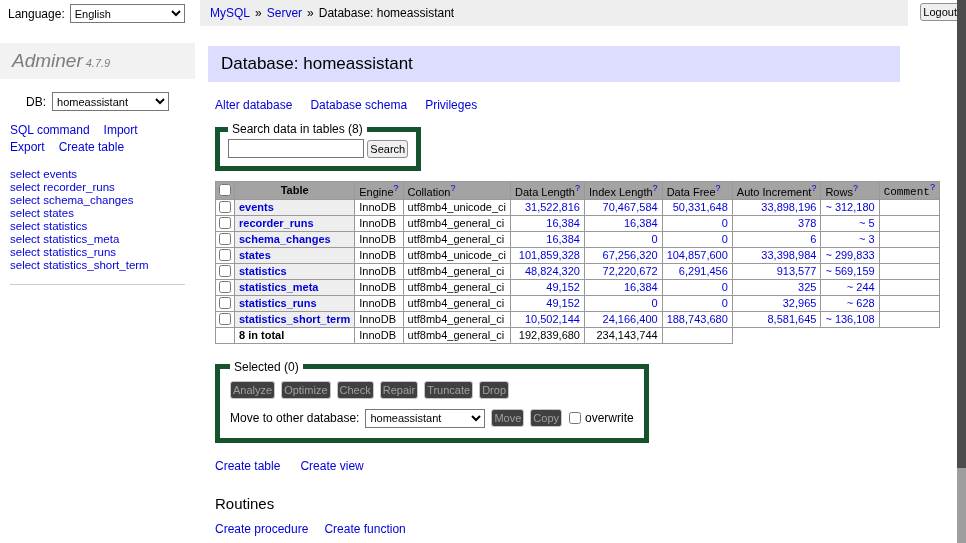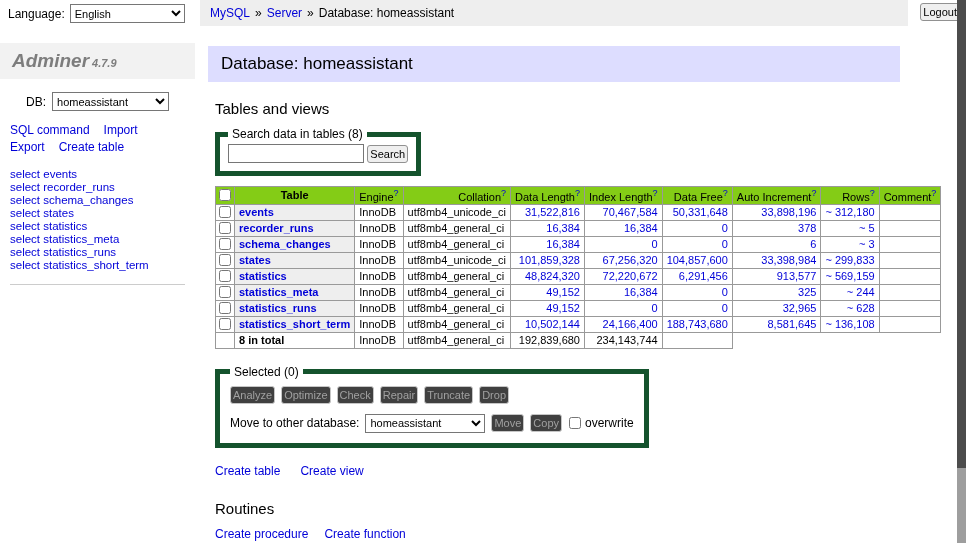--- a/index.html
+++ b/index.html
@@ -30,21 +30,21 @@
     position: absolute; left: 200px; top: 0; right: 58px; height: 26px;
     background: #eee; display: flex; align-items: center; padding: 0 10px; gap: 5px;
   }
   .logout-wrap { position: absolute; right: 6px; top: 3px; }
 
   
   .layout { display: flex; align-items: flex-start; }
   .sidebar { width: 195px; flex: 0 0 195px; margin-top: 7px; }
   .sidebar h1 {
     margin: 0; background: #f2f2f2; padding: 7px 12px;
-    font-size: 19px; font-weight: bold; font-style: italic; color: #7d7d7d;
+    font-size: 19px; font-weight: normal; font-style: italic; color: #7d7d7d;
   }
   .sidebar h1 .ver { font-size: 11px; margin-left: 3px; }
   .side-body { padding: 11px 10px 0 10px; }
   .dbrow { margin: 2px 16px 12px; display: flex; align-items: center; gap: 6px; }
   .dbrow select { width: 118px; }
   .side-links-row { margin: 0 0 3px; }
   .side-links-row a { margin-right: 14px; }
   #table-links { list-style: none; margin: 14px 0 0; padding: 0 0 12px; border-bottom: 1px solid #ccc; }
   #table-links li { line-height: 13px; font-size: 11.5px; }
 
@@ -59,24 +59,24 @@
   fieldset { border: 5px solid #14532d; }
   fieldset legend { padding: 0 4px; font-size: 12px; }
   .search-fs { margin: 10px 0 0 7px; padding: 3px 8px 8px; display: inline-block; }
   .search-fs input[type="text"] {
     width: 136px; height: 19px; border: 1px solid #767676; font-size: 11px; padding: 1px 3px;
     font-family: "Liberation Sans", "DejaVu Sans", sans-serif;
   }
 
   .tables { border-collapse: collapse; margin: 10px 0 0 7px; font-size: 11px; }
   .tables td, .tables th { border: 1px solid #999; padding: 1px 4px; height: 16px; white-space: nowrap; }
-  .tables thead td, .tables thead th { background: #84cc16; }
-  .tables thead th { font-weight: normal; text-align: right; }
+  .tables thead td, .tables thead th { background: #a3a3a3; }
+  .tables thead th { font-weight: normal; text-align: left; }
   .tables thead th.col-table { font-weight: bold; text-align: center; }
-  .tables thead th.col-comment { width: 52px; }
+  .tables thead th.col-comment { width: 52px; font-family: Liberation Mono, monospace; }
   .tables tbody th { background: #eee; text-align: left; }
   .tables tbody th a { font-weight: bold; }
   .tables .num { text-align: right; }
   .tables .check-cell { text-align: center; width: 20px; padding: 0 2px; }
   .tables sup { font-size: 9px; color: #0000d8; }
   .tables td.total-label { font-weight: bold; background: #fff; }
 
   .selected-fs { margin: 16px 0 0 7px; padding: 4px 10px 10px; display: inline-block; }
   .btn-row { display: flex; gap: 6px; margin: 3px 0 10px; }
   .move-row { display: flex; align-items: center; gap: 6px; }
@@ -140,22 +140,22 @@
           <li><a>select statistics_meta</a></li>
           <li><a>select statistics_runs</a></li>
           <li><a>select statistics_short_term</a></li>
         </ul>
     </div>
   </aside>
 
   <main>
     <h2>Database: homeassistant</h2>
 
-
-    <h3>Tables and views</h3>
+    <p class="actions" id="main-actions"><a>Alter database</a><a>Database schema</a><a>Privileges</a></p>
+
 
     <fieldset class="search-fs">
       <legend>Search data in tables (8)</legend>
       <input type="text" value="" style="">
       <button>Search</button>
     </fieldset>
 
     <table class="tables" id="tables-table">
         <thead>
           <tr>

